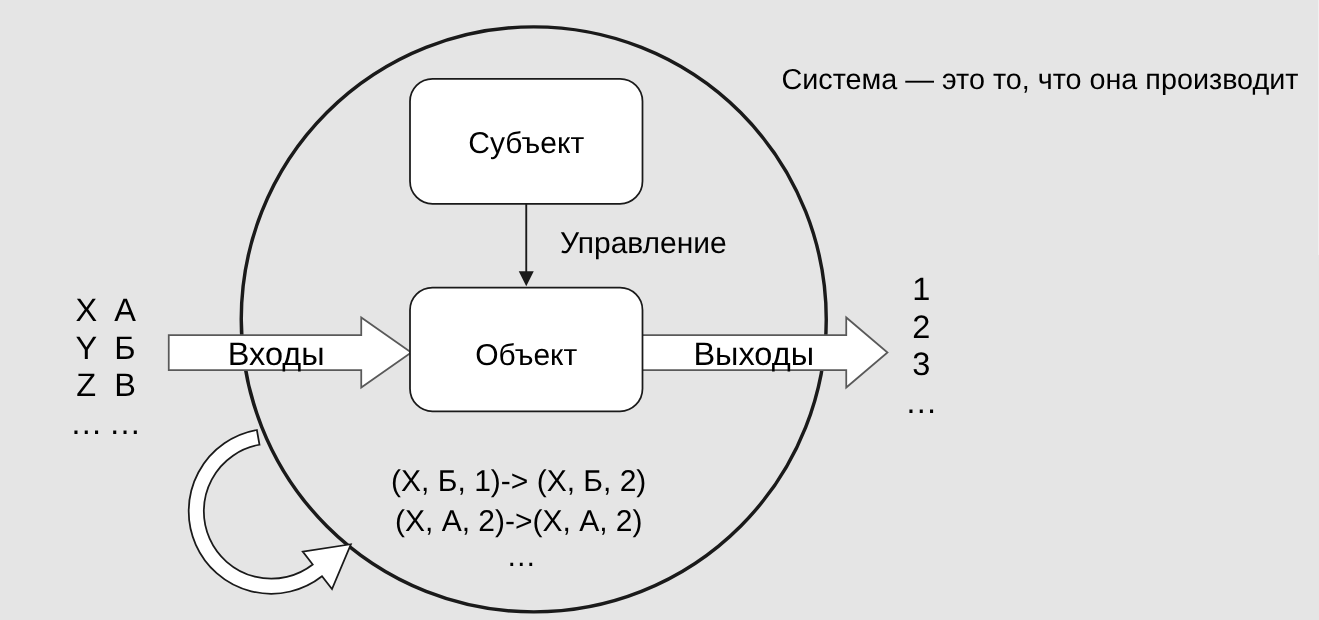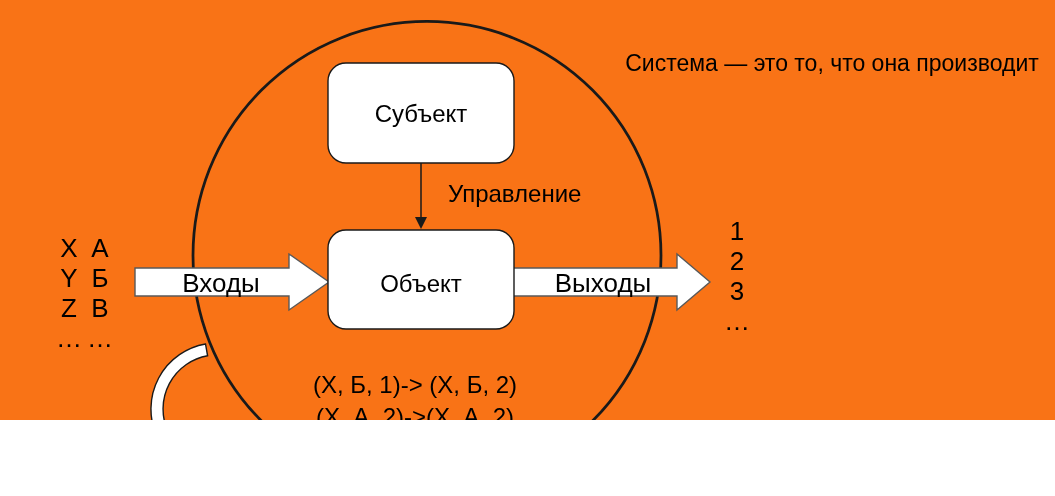--- a/index.html
+++ b/index.html
@@ -3,22 +3,22 @@
 <meta charset="utf-8">
 <style>
   html, body {
     margin: 0;
     padding: 0;
     background: #ffffff;
   }
   .stage {
     position: relative;
     width: 1055px;
-    height: 420px;
-    background: #f97316;
+    height: 496px;
+    background: #e5e5e5;
     overflow: hidden;
   }
   svg {
     display: block;
     width: 1055px;
     height: 496px;
   }
   text {
     font-family: "Liberation Sans", sans-serif;
     fill: #000000;

